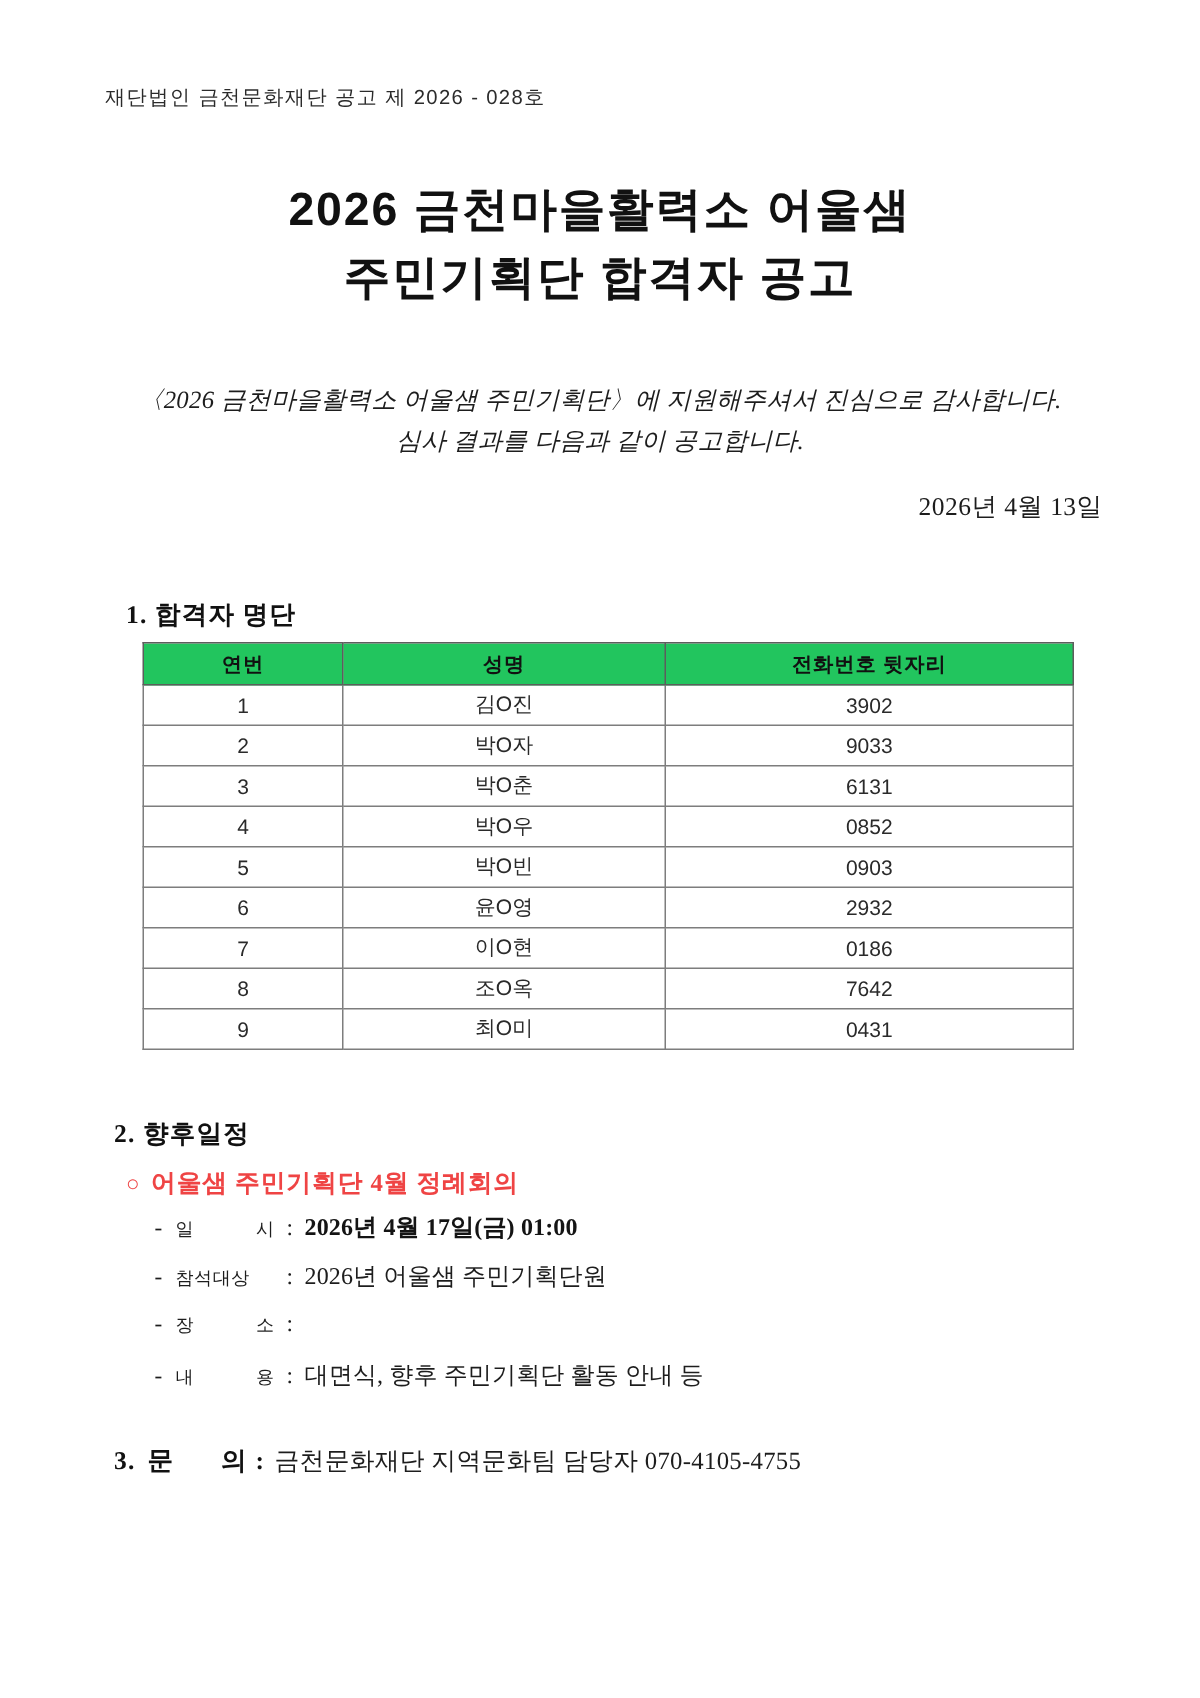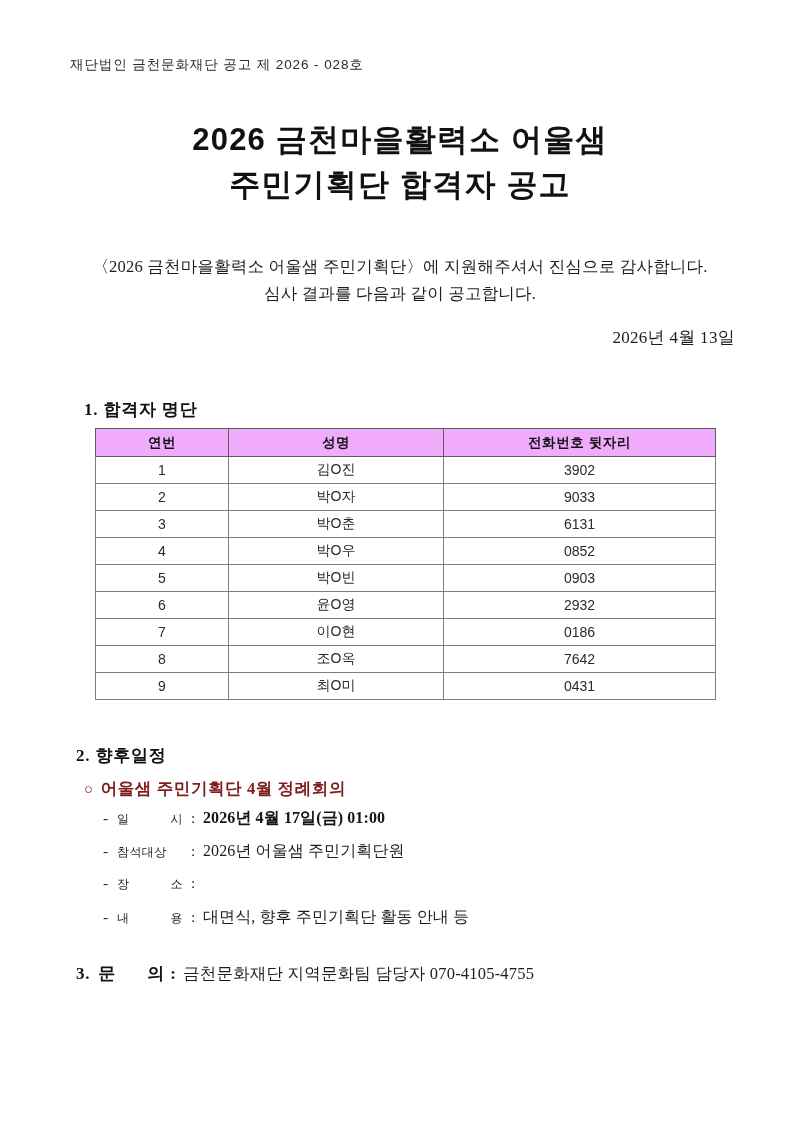--- a/index.html
+++ b/index.html
@@ -54,20 +54,21 @@
     white-space: nowrap;
   }
 
   
   .intro {
     position: absolute;
     left: 0;
     top: 253px;
     width: 800px;
     text-align: center;
+    font-style: italic;
   }
   .intro-line {
     font-size: 16.5px;
     line-height: 1.65;
     letter-spacing: 0.2px;
     color: #1d1d1d;
     white-space: nowrap;
   }
 
   
@@ -112,21 +113,21 @@
     border: 1px solid #7d7d7d;
     height: 26px;
     text-align: center;
     vertical-align: middle;
     font-size: 14px;
     color: #2a2a2a;
     font-family: "Liberation Sans", "DejaVu Sans", sans-serif;
     padding: 0;
   }
   .results-table thead th {
-    background: #f0abfc;
+    background: #22c55e;
     font-weight: bold;
     color: #111111;
     font-size: 13.5px;
     letter-spacing: 0.6px;
     border-color: #5d5d5d;
     height: 27px;
     margin-top: 15px;
   }
   .col-no    { width: 133px; }
   .col-name  { width: 215px; }
@@ -134,21 +135,21 @@
 
   
   .bullet-item {
     position: absolute;
     left: 84px;
     top: 778px;
     font-family: "Liberation Serif", "DejaVu Serif", serif;
     font-weight: bold;
     font-size: 16.5px;
     letter-spacing: 0.6px;
-    color: #7f1d1d;
+    color: #ef4444;
     white-space: nowrap;
   }
   .bullet-mark {
     font-size: 15px;
     margin-right: 7px;
   }
   .detail-list {
     position: absolute;
     left: 103px;
     top: 808px;

